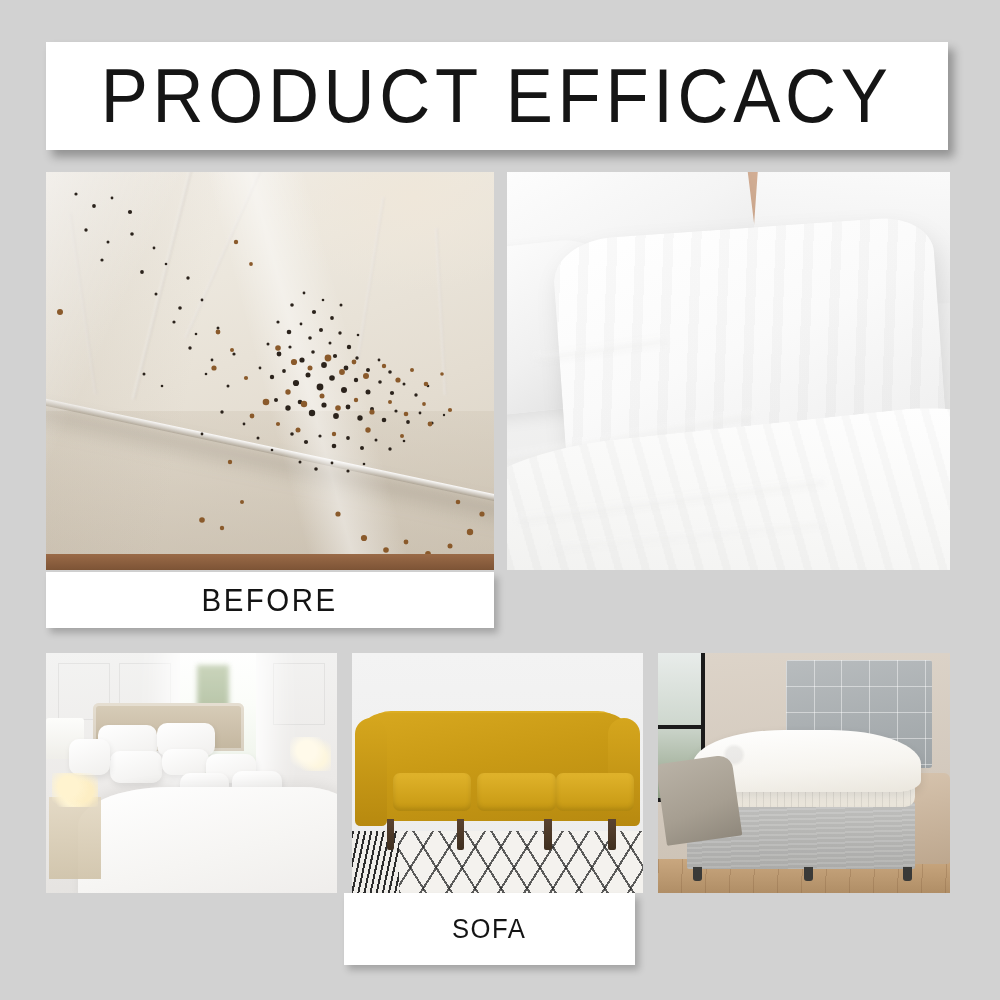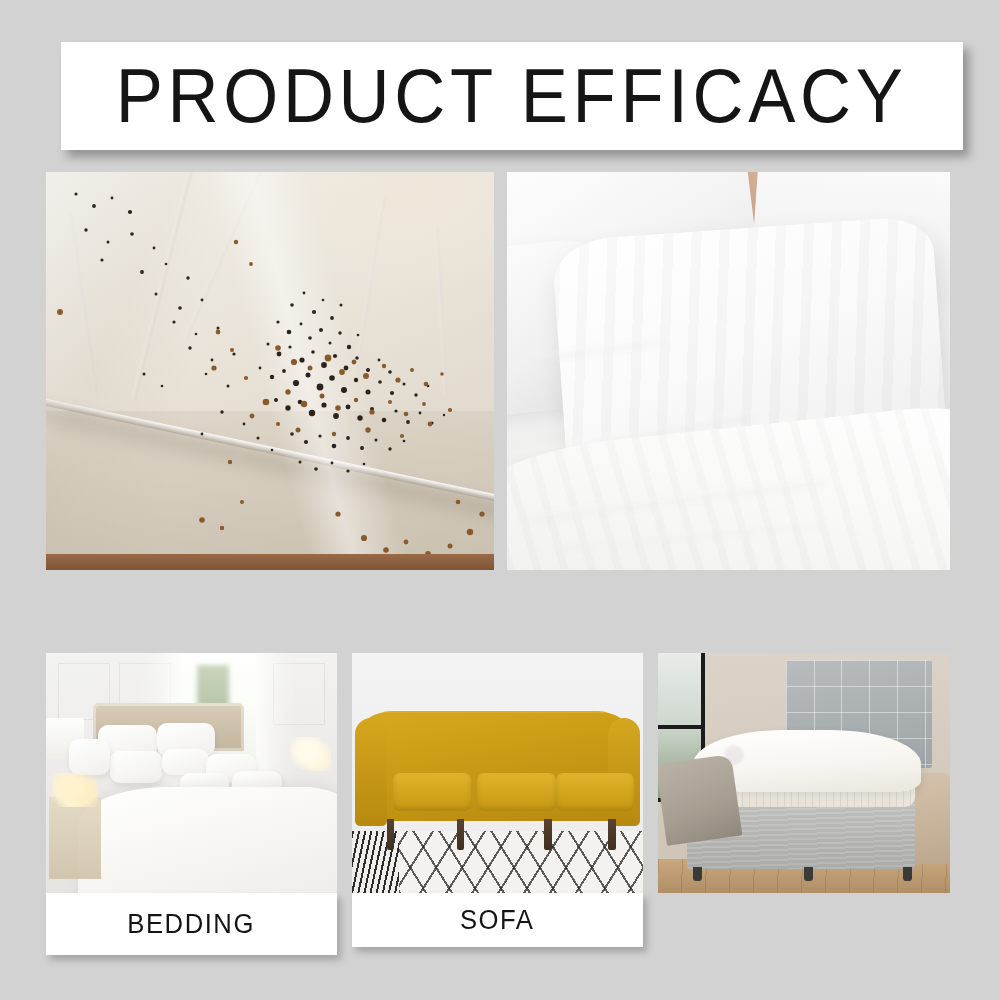--- a/index.html
+++ b/index.html
@@ -26,21 +26,20 @@
   
   .title-bar {
     position: absolute;
     left: 46px; top: 42px;
     width: 902px; height: 108px;
     background: #ffffff;
     display: flex;
     align-items: center;
     justify-content: center;
     box-shadow: 6px 7px 9px rgba(0,0,0,0.30);
-    margin-left: 15px;
   }
   .title-text {
     font-family: "Liberation Sans", sans-serif;
     font-size: 76px;
     font-weight: 300;
     letter-spacing: 5px;
     color: #151515;
     transform: scaleX(0.93);
     white-space: nowrap;
     line-height: 1;
@@ -621,20 +620,23 @@
             <circle cx="412" cy="330" r="2.3"></circle>
           <circle cx="14" cy="140" r="3.0"></circle>
             <circle cx="184" cy="290" r="2.2"></circle>
         </g>
       </svg>
 
       <div class="wood-strip"></div>
     </div>
   </div>
 
+  <div class="label-bar top-row" style="left:46px; top:572px; width:448px; height:56px;">
+    <span class="label-text">BEFORE</span>
+  </div>
 
   <div class="panel" id="panel-after">
     <div class="photo">
       <div class="after-bg"></div>
       <div class="skin-patch"></div>
       <div class="pillow-back"></div>
       <div class="pillow-back2"></div>
       <div class="pillow-left"></div>
       <div class="pillow-main"></div>
       <div class="soft-fold" style="left:6%; top:44%; width:30%; height:5px; transform:rotate(-8deg);"></div>
@@ -664,23 +666,20 @@
       <div class="bed-pillow" style="left:46%; top:50%; width:17%; height:11%;"></div>
       <div class="bed-pillow" style="left:64%; top:49%; width:17%; height:11%;"></div>
       <div class="bed-pillow" style="left:8%; top:36%; width:14%; height:15%;"></div>
       <div class="duvet-big"></div>
       <div class="nightstand"></div>
       <div class="roses-white"></div>
       <div class="roses-right"></div>
     </div>
   </div>
 
-  <div class="label-bar bottom-row" style="left:46px; top:893px; width:291px; height:62px;">
-    <span class="label-text">BEDDING</span>
-  </div>
 
   <div class="panel" id="panel-sofa">
     <div class="photo">
       <div class="sofa-wall"></div>
       <div class="rug-stripe"></div>
       <div class="rug-berber"></div>
       <div class="sofa-back"></div>
       <div class="pillow-gray"></div>
       <div class="pillow-pattern"></div>
       <div class="sofa-body"></div>
@@ -689,21 +688,21 @@
       <div class="sofa-cushion" style="left:14%;"></div>
       <div class="sofa-cushion" style="left:43%;"></div>
       <div class="sofa-cushion" style="left:70%;"></div>
       <div class="sofa-leg" style="left:12%;"></div>
       <div class="sofa-leg" style="left:36%;"></div>
       <div class="sofa-leg" style="left:66%;"></div>
       <div class="sofa-leg" style="left:88%;"></div>
     </div>
   </div>
 
-  <div class="label-bar bottom-row" style="left:352px; top:893px; width:291px; height:54px;">
+  <div class="label-bar bottom-row" style="left:344px; top:893px; width:291px; height:72px;">
     <span class="label-text">SOFA</span>
   </div>
 
   <div class="panel" id="panel-mattress">
     <div class="photo">
       <div class="mat-wall"></div>
       <div class="mat-window"></div>
       <div class="mat-window-mullion"></div>
       <div class="floor-wood"></div>
       <div class="headboard-grid"></div>

